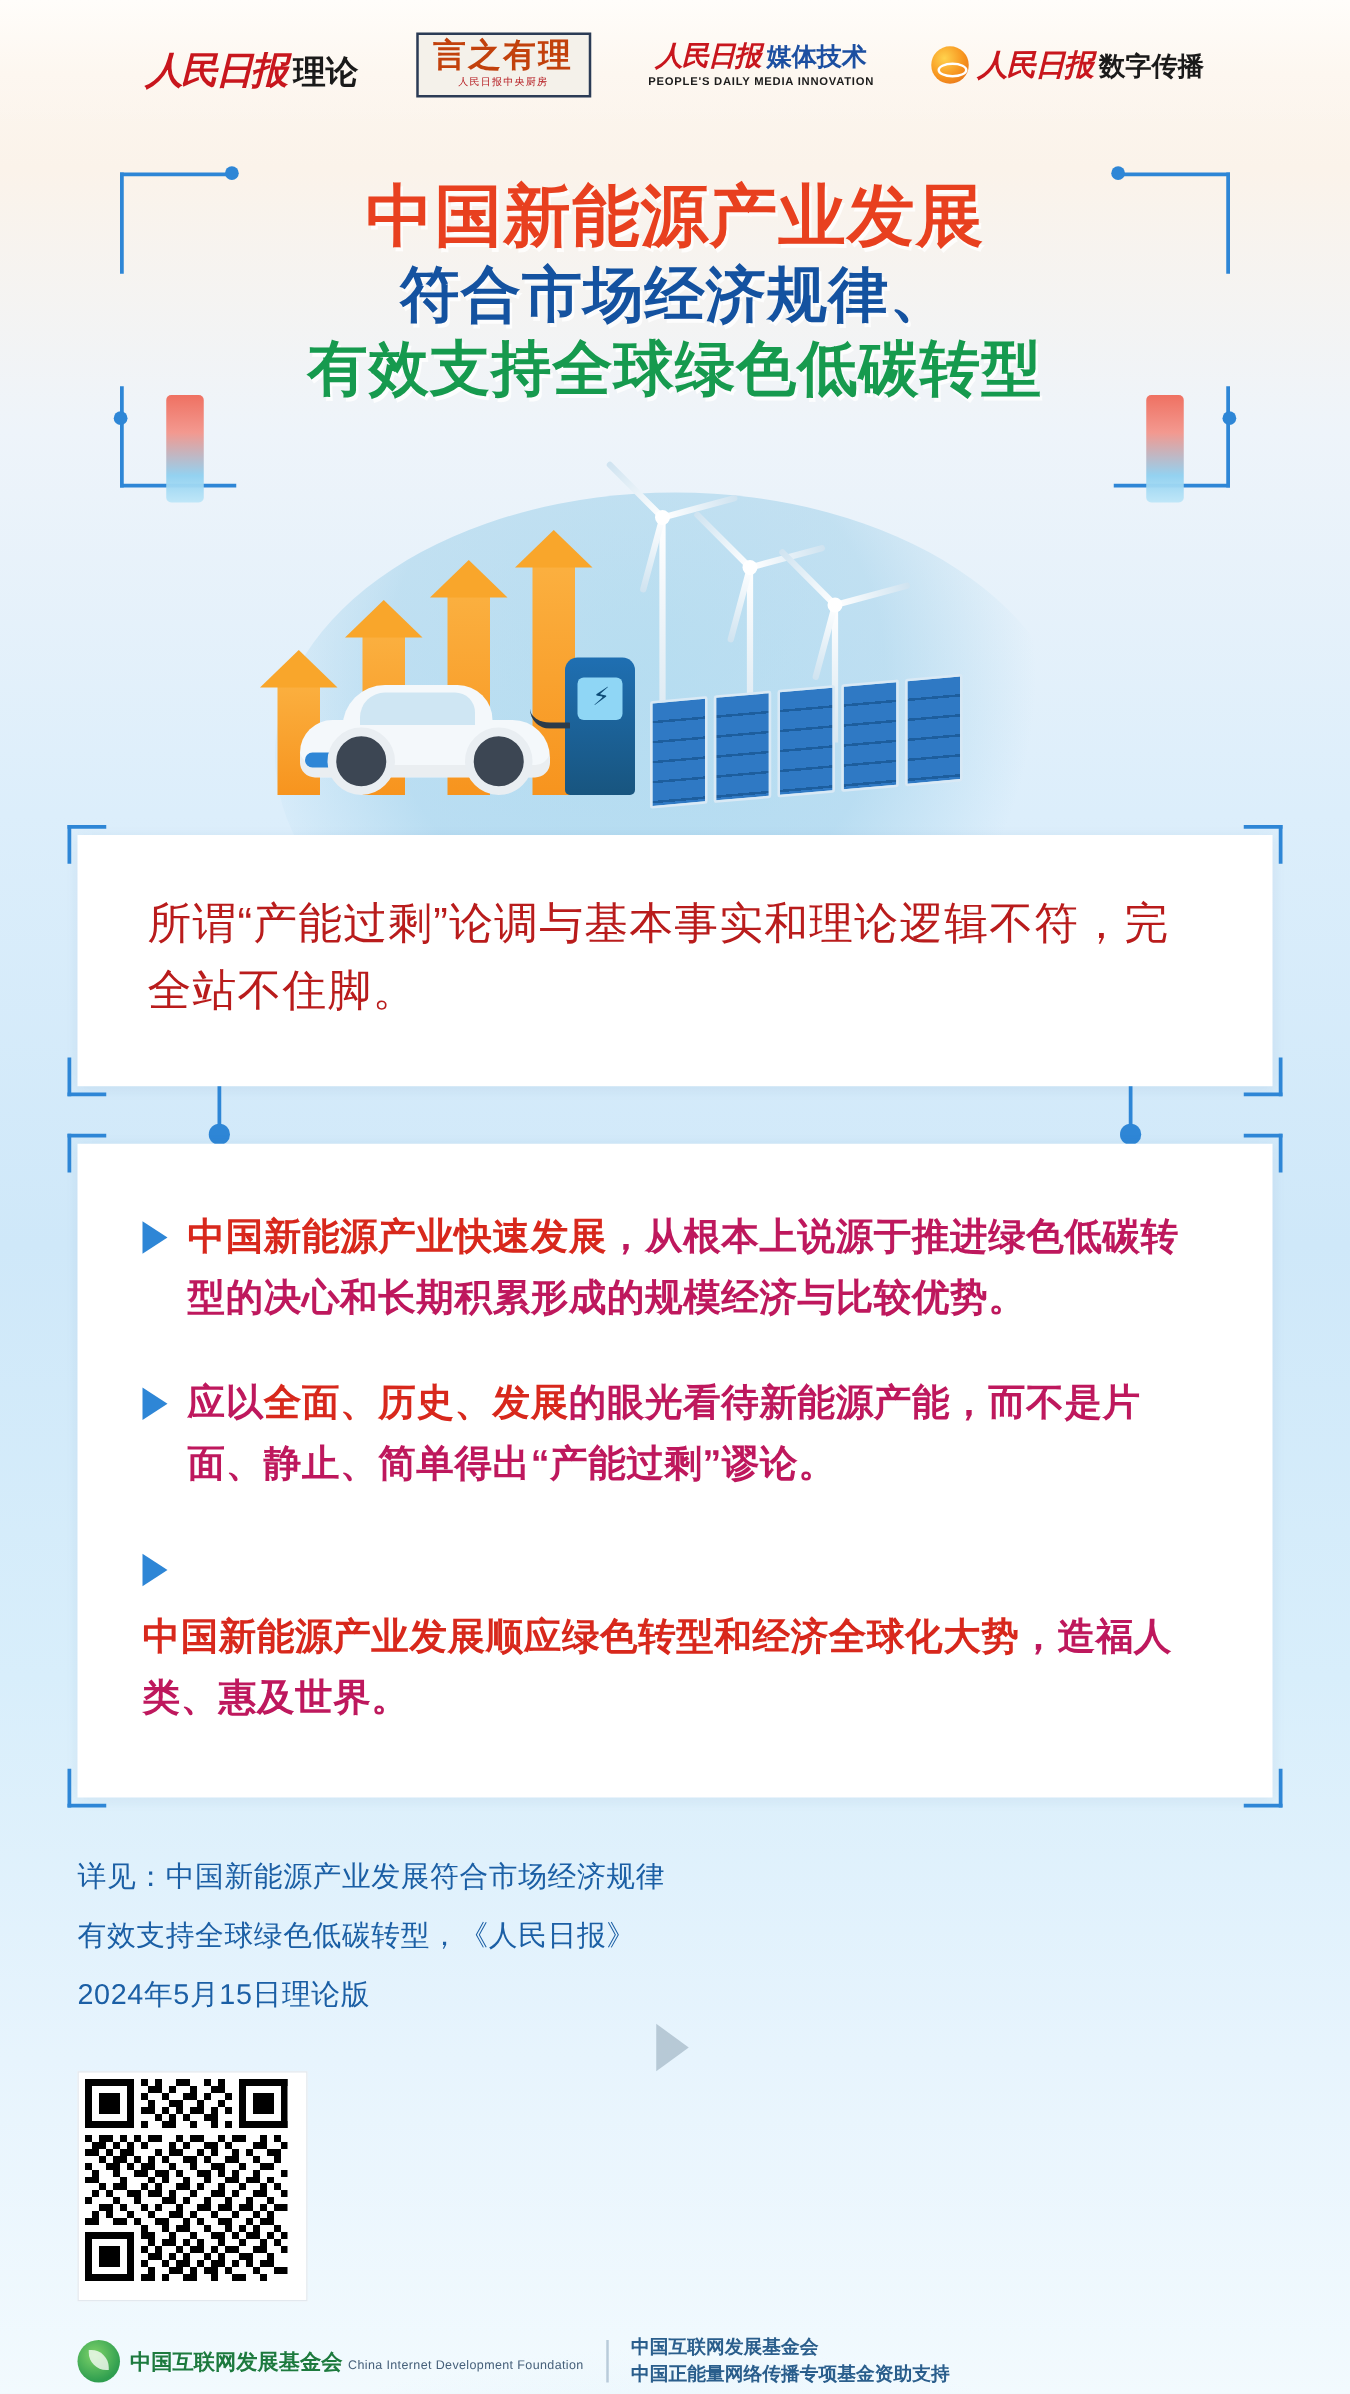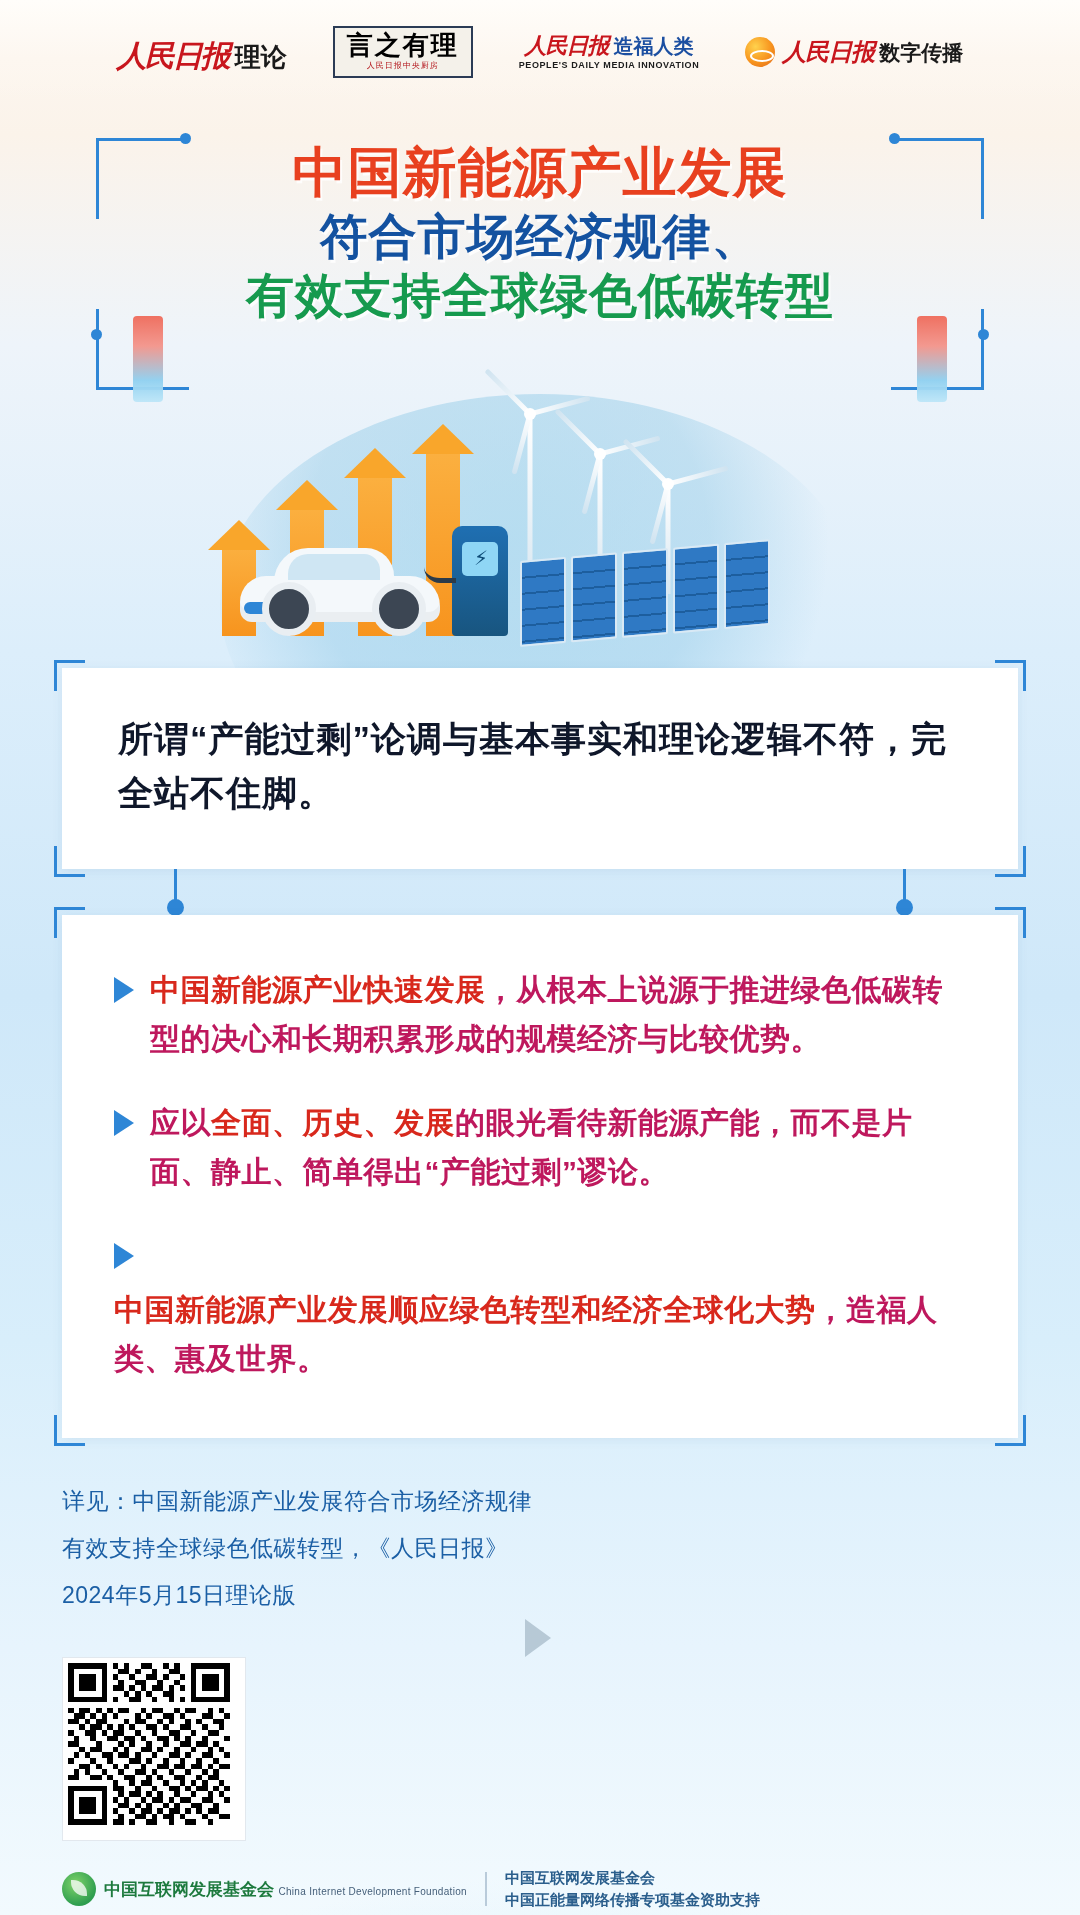--- a/index.html
+++ b/index.html
@@ -59,21 +59,21 @@
     border: 2px solid #2b3b55;
     padding: 4px 12px 6px;
     text-align: center;
     background: #f4f1ea;
     line-height: 1;
   }
   .logo-box .big {
     font-family: "DejaVu Serif", "Liberation Serif", serif;
     font-size: 26px;
     font-weight: 700;
-    color: #000000;
+    color: #c2410c;
     letter-spacing: 2px;
   }
   .logo-box .tiny {
     font-size: 8px;
     color: #b3141a;
     margin-top: 4px;
     letter-spacing: 1px;
   }
   .logo-media {
     text-align: center;
@@ -366,23 +366,23 @@
   .card .c-bl { left: -8px;  bottom: -8px; border-width: 0 0 3px 3px; }
   .card .c-br { right: -8px; bottom: -8px; border-width: 0 3px 3px 0; }
 
   .quote-card {
     margin-top: 14px;
     padding: 44px 56px 48px;
   }
   .quote-card p {
     margin: 0;
     font-size: 35px;
-    font-weight: 700;
+    font-weight: 400;
     line-height: 1.55;
-    color: #0f172a;
+    color: #b91c1c;
     letter-spacing: 1px;
   }
 
   .connector {
     position: relative;
     height: 46px;
     margin: 0 62px;
   }
   .connector .line {
     position: absolute;
@@ -525,21 +525,21 @@
     </div>
 
     <div class="logo-box">
       <div class="big">言之有理</div>
       <div class="tiny">人民日报中央厨房</div>
     </div>
 
     <div class="logo-media">
       <div class="row1">
         <span class="r">人民日报</span>
-        <span class="b">造福人类</span>
+        <span class="b">媒体技术</span>
       </div>
       <div class="en">PEOPLE'S DAILY MEDIA INNOVATION</div>
     </div>
 
     <div class="logo-digital">
       <span class="globe"></span>
       <span class="txt">
         <span class="r">人民日报</span>
         <span class="k">数字传播</span>
       </span>

